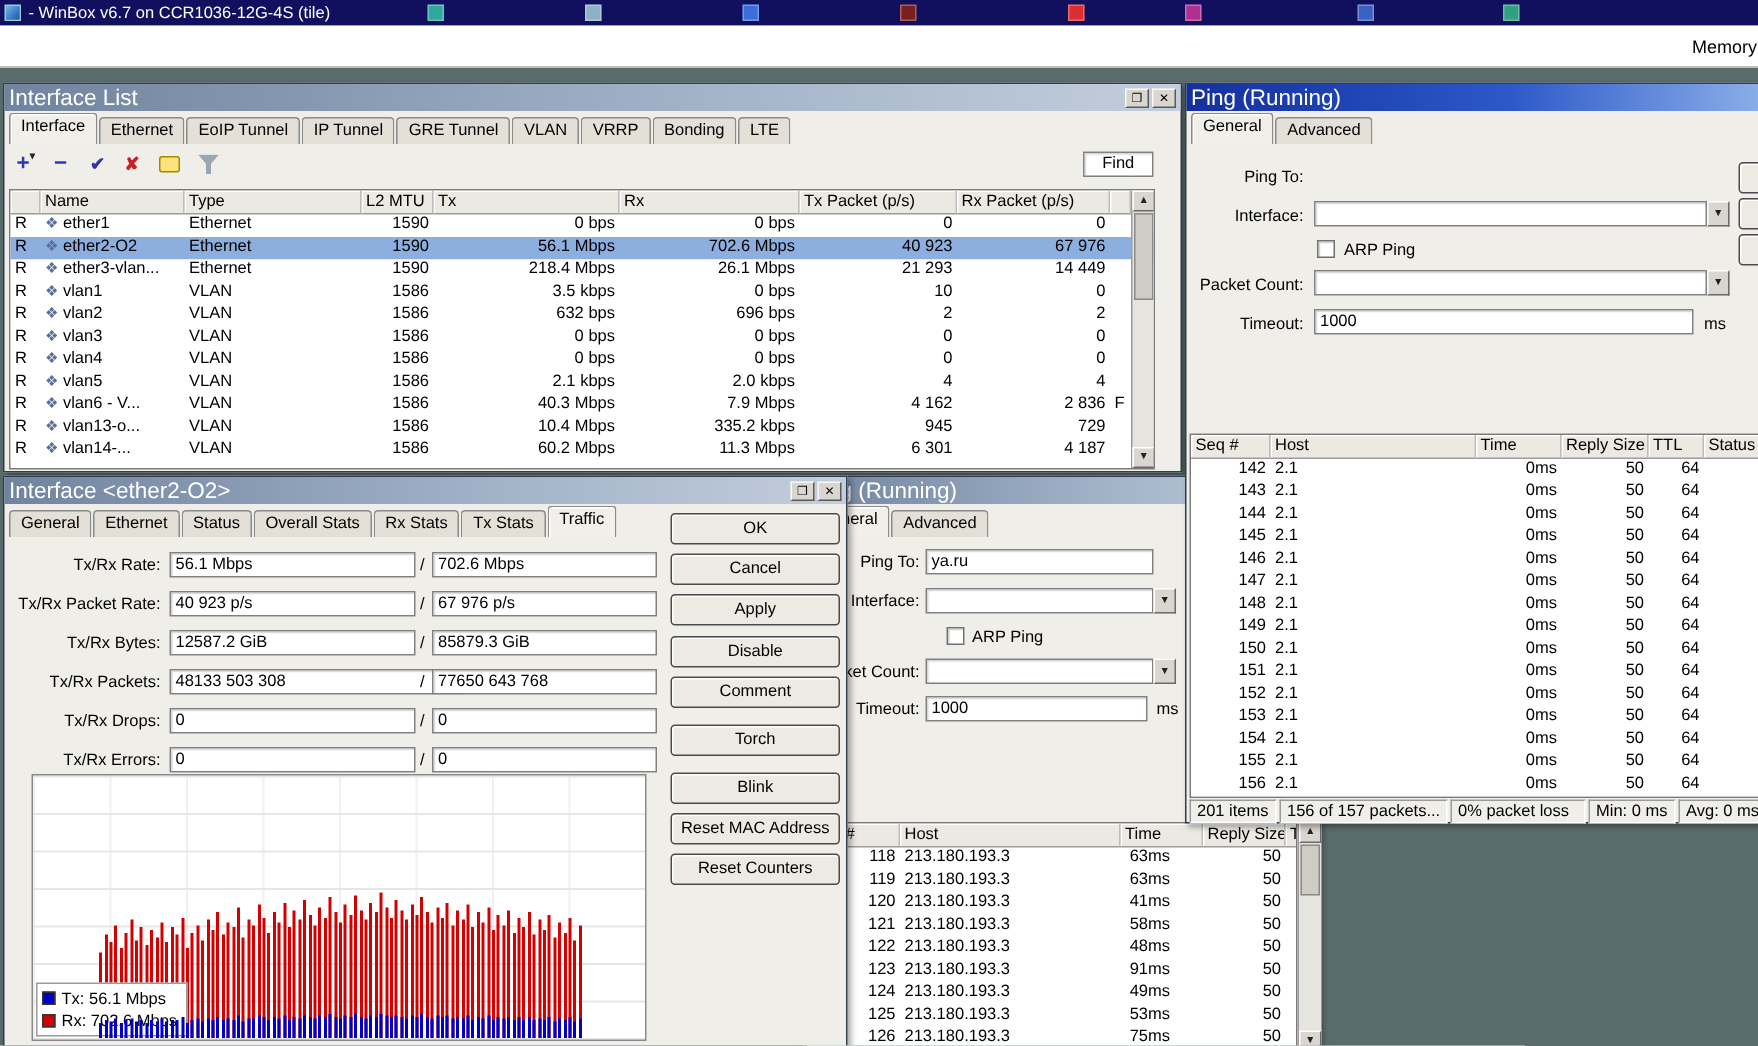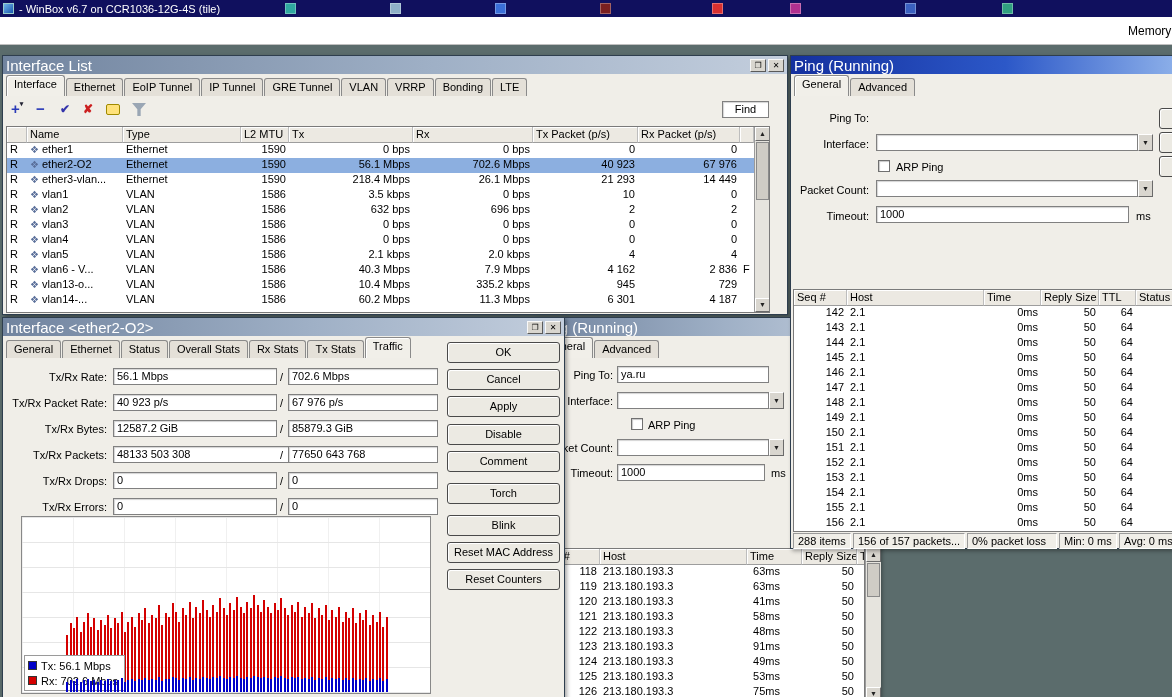--- a/index.html
+++ b/index.html
@@ -429,21 +429,21 @@
             <div class="td" style="width: 137px;">2.1</div>
             <div class="td ar" style="width: 57px;">0ms</div>
             <div class="td ar" style="width: 58px;">50</div>
             <div class="td ar" style="width: 37px;">64</div>
             <div class="td" style="width: 46px;"></div>
           </div>
         </div>
     </div>
 
     <div class="statusbar" id="pingr-status" style="left:2px;top:477px;width:388px">
-        <div class="seg" style="width: 58px;">288 items</div>
+        <div class="seg" style="width: 58px;">201 items</div>
         <div class="seg" style="width: 112px;">156 of 157 packets...</div>
         <div class="seg" style="width: 90px;">0% packet loss</div>
         <div class="seg" style="width: 58px;">Min: 0 ms</div>
         <div class="seg" style="width: 62px;">Avg: 0 ms</div>
       </div>
   </div>
 
   <div class="win" id="win-pingm" style="left:534px;top:317px;width:346px;height:384px;z-index:2">
     <div class="titlebar inactive">
       <span class="tt">Ping (Running)</span>

